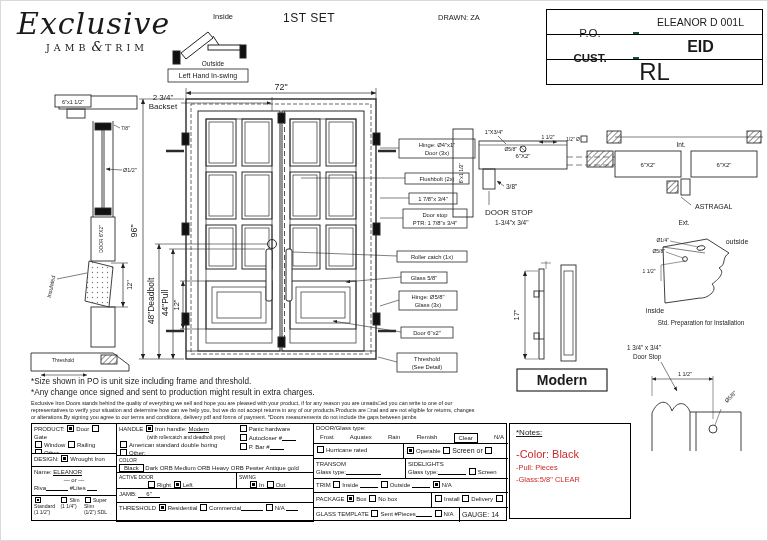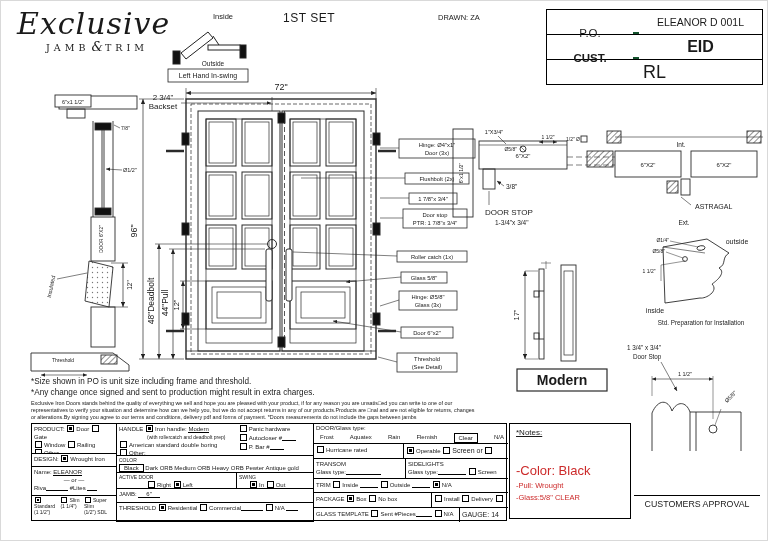--- a/index.html
+++ b/index.html
@@ -310,21 +310,21 @@
 <div class="abs tb" style="left:545px;top:8px;width:215px;">
   <div class="tb-row" style="height:24px;">
     <div class="tb-label">P.O.</div>
     <div class="tb-value" style="font-size:10.5px;">ELEANOR D 001L</div>
   </div>
   <div class="tb-row" style="height:24px;font-weight:bold;">
     <div class="tb-label">CUST.</div>
     <div class="tb-value" style="font-size:16px;">EID</div>
   </div>
   <div class="tb-row" style="height:24px;">
-    <div class="tb-value" style="font-size:18px;">RL</div>
+    <div class="tb-value" style="font-size:24px;">RL</div>
   </div>
 </div>
 
 <div class="abs" style="left:30px;top:387px;font-size:8.2px;">*Any change once signed and sent to production might result in extra charges.</div>
 <div class="abs" style="left:30px;top:376px;font-size:8.2px;">*Size shown in PO is unit size including frame and threshold.</div>
 <div class="abs" style="left:30px;top:399px;width:478px;font-size:5.4px;line-height:6.8px;">
   <div>Exclusive Iron Doors stands behind the quality of everything we sell and hope you are pleased with your product, if for any reason you are unsatis□ed you can write to one of our</div>
   <div>representatives to verify your situation and determine how can we help you, but we do not accept returns in any of our products.Products are □nal and are not eligible for returns, changes</div>
   <div>or alterations.By signing you agree to our terms and conditions, delivery pdf and forms of payment. *Doors measurements do not include the gaps between jambs</div>
 </div>
@@ -452,20 +452,19 @@
     <span class="cb"></span><span>Sent #Pieces</span><span class="line" style="width:16px;"></span>
     <span class="cb"></span><span>N/A</span>
   </div>
   <div class="c nbr nbb" style="left:428px;top:84px;width:48px;height:14px;font-size:7px;line-height:11px;">
     <span>GAUGE: 14</span>
   </div>
 </div>
 
 <div class="abs" style="left:508px;top:422px;width:122px;height:96px;border:1.2px solid #000;box-sizing:border-box;padding:4px 6px;">
   <div style="font-size:8px;text-decoration:underline;">*Notes:</div>
-  <div class="notes-red" style="font-size:13px;margin-top:26px;">-Color: Black</div>
-  <div class="notes-red" style="font-size:7.5px;margin-top:3px;">-Pull: Wrought</div>
+  <div class="notes-red" style="font-size:11px;margin-top:11px;">-Color: Black</div>
+  <div class="notes-red" style="font-size:7.5px;margin-top:3px;">-Pull: Pieces</div>
   <div class="notes-red" style="font-size:7.5px;margin-top:3px;">-Glass:5/8" CLEAR</div>
 </div>
 
-<div class="abs" style="left:633px;top:494px;width:126px;border-top:1.2px solid #000;text-align:center;padding-top:3px;font-size:8.8px;">CUSTOMERS APPROVAL</div>
 
 </div>
 
 </body></html>

